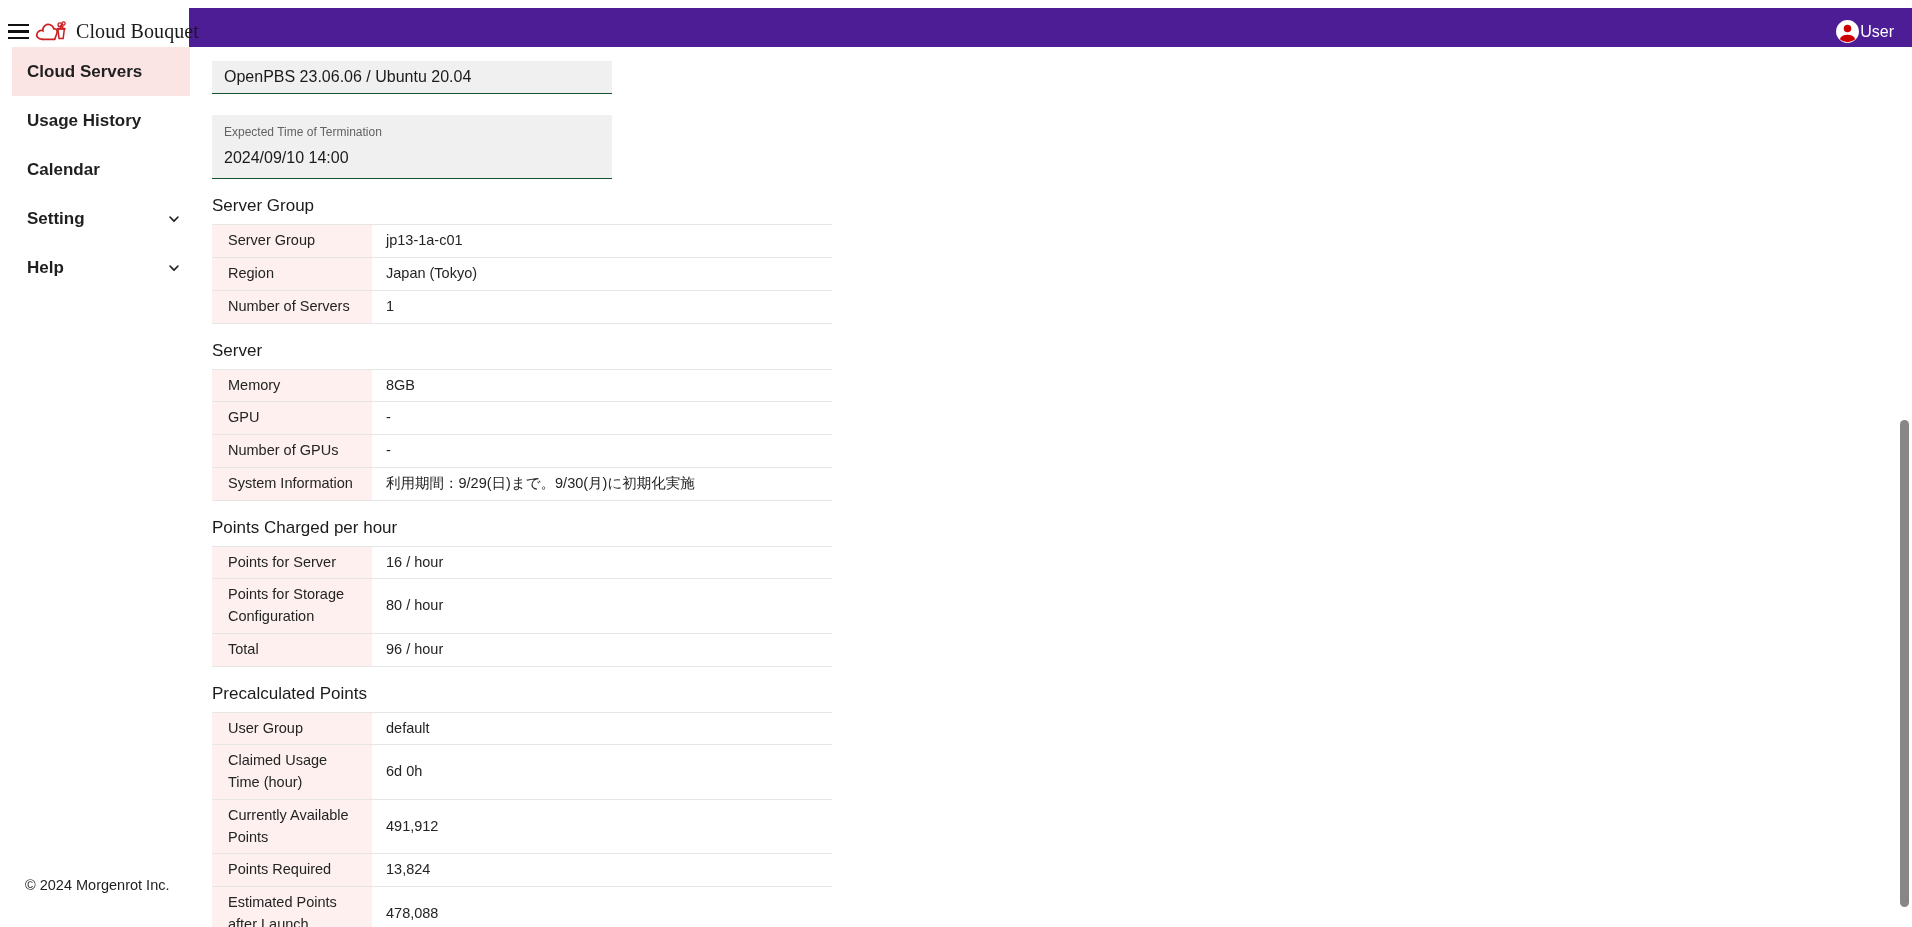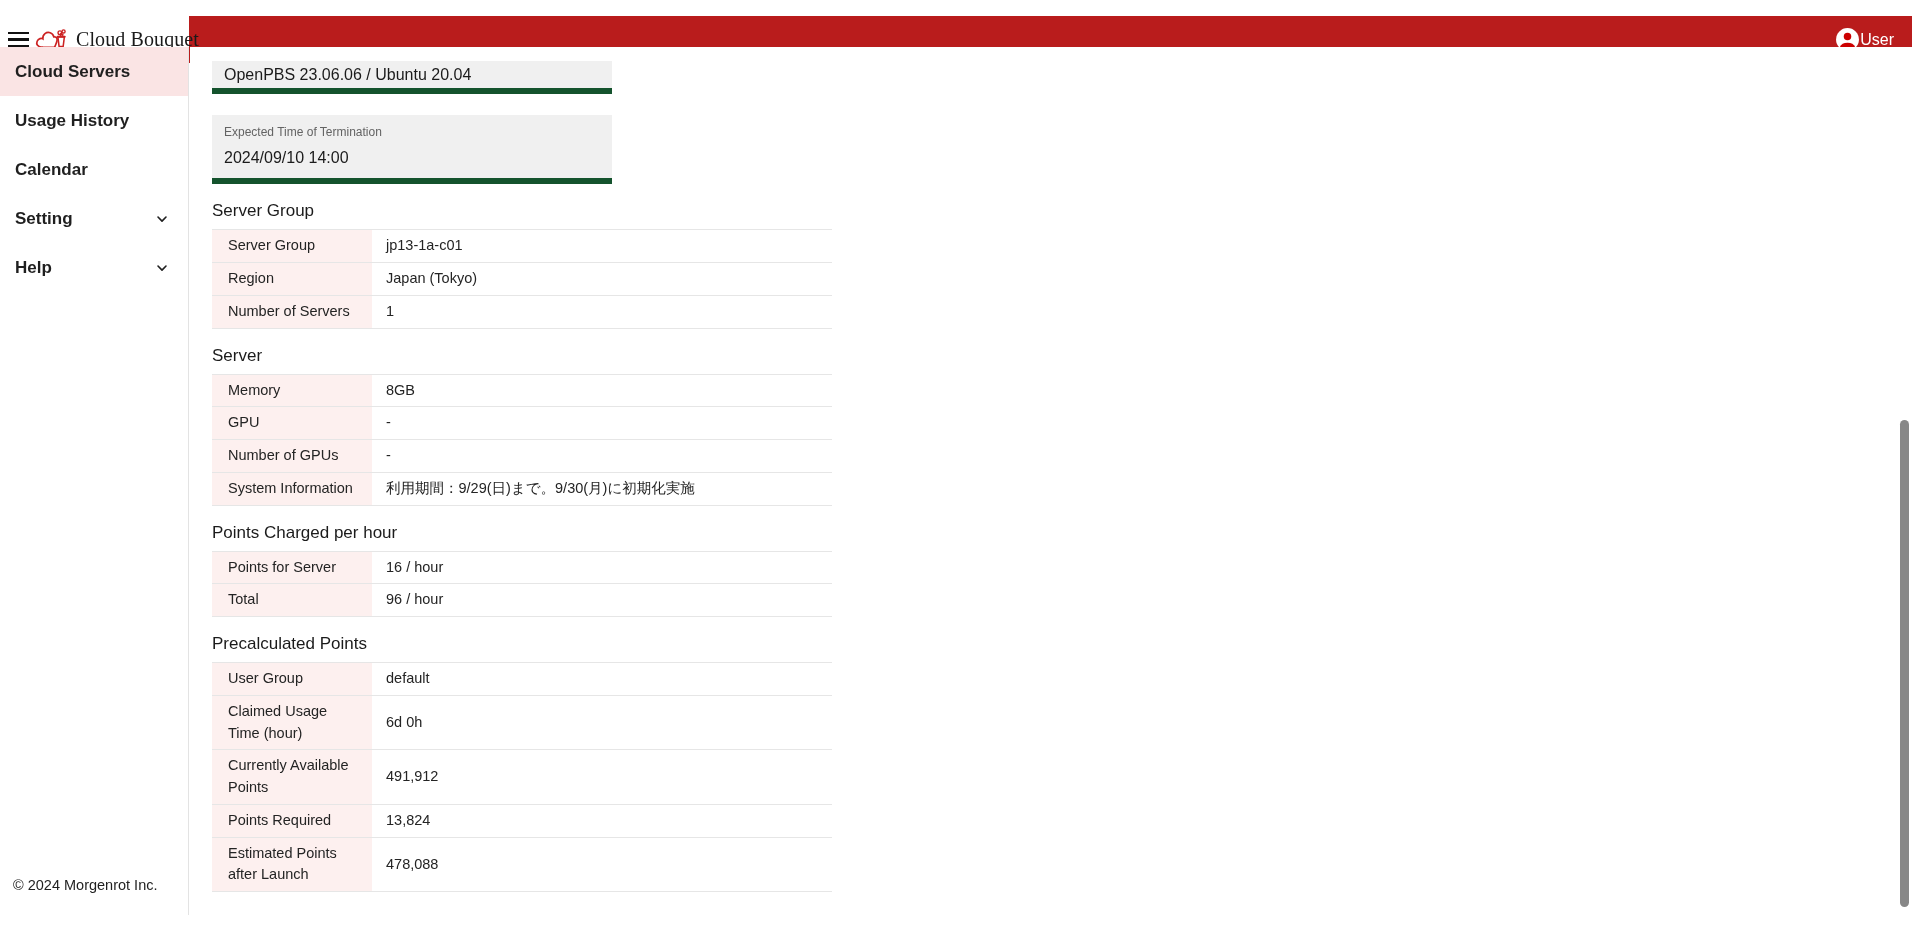--- a/index.html
+++ b/index.html
@@ -6,22 +6,22 @@
   html, body {
     width: 1912px; height: 927px;
     font-family: "Liberation Sans", sans-serif;
     background: #ffffff;
     overflow: hidden;
   }
   #app { position: relative; width: 1912px; height: 927px; }
 
   
   .appbar {
-    position: absolute; top: 16px; left: 0; width: 1912px; height: 47px;
-    background: #b91c1c; display: flex; align-items: center;
+    position: absolute; top: 8px; left: 0; width: 1912px; height: 47px;
+    background: #4c1d95; display: flex; align-items: center;
   }
   .appbar-left {
     width: 189px; height: 47px; background: #ffffff;
     display: flex; align-items: center; flex: none;
   }
   .hamburger {
     width: 34px; height: 47px; display: flex; flex-direction: column;
     justify-content: center; align-items: center; gap: 4px; cursor: pointer;
     margin-left: 8px;
   }
@@ -34,21 +34,21 @@
   }
   .appbar-right {
     margin-left: auto; display: flex; align-items: center; 
     padding-right: 18px; cursor: pointer;
   }
   .user-icon { width: 25px; height: 25px; }
   .user-label { color: #ffffff; font-size: 16px; }
 
   
   .sidebar {
-    position: absolute; top: 47px; left: 0; width: 189px; height: 868px;
+    position: absolute; top: 47px; left: 12px; width: 189px; height: 868px;
     background: #ffffff; border-right: 1px solid #e3e3e3;
   }
   .nav-item {
     height: 49px; display: flex; align-items: center;
     padding: 0 18px 0 15px; cursor: pointer;
     font-size: 17px; font-weight: bold; color: #1f1f1f;
   }
   .nav-item.active { background: #fae4e4; }
   .nav-item .chev { margin-left: auto; width: 16px; height: 16px; }
   .footer-copy {
@@ -58,21 +58,21 @@
 
   
   .main {
     position: absolute; top: 47px; left: 190px; width: 1722px; height: 880px;
     background: #ffffff; overflow: hidden;
   }
   .content { padding: 14px 0 0 22px; }
 
   
   .field {
-    width: 400px; background: #f0f0f0; border-bottom: 6px solid #14532d;
+    width: 400px; background: #f0f0f0; border-bottom: 1px solid #14532d;
     padding: 9px 12px 9px 12px;
   }
   .field.plain { height: 33px; display: flex; align-items: center; }
   .field-value-lg { font-size: 16px; color: #1b1b1b; }
   .field-label-sm { font-size: 12px; color: #636363; line-height: 1.35; }
   .field-value-sm { font-size: 16px; color: #1b1b1b; line-height: 1.45; margin-top: 6px; }
   .spacer-20 { height: 21px; }
 
   
   .section-title {
@@ -221,20 +221,24 @@
       </table>
 
       <div class="section-title">Points Charged per hour</div>
       <table class="kv">
         <tbody>
           <tr>
             <td class="k">Points for Server</td>
             <td class="v">16 / hour</td>
           </tr>
           <tr>
+            <td class="k">Points for Storage Configuration</td>
+            <td class="v">80 / hour</td>
+          </tr>
+          <tr>
             <td class="k">Total</td>
             <td class="v">96 / hour</td>
           </tr>
         </tbody>
       </table>
 
       <div class="section-title">Precalculated Points</div>
       <table class="kv">
         <tbody>
           <tr>

